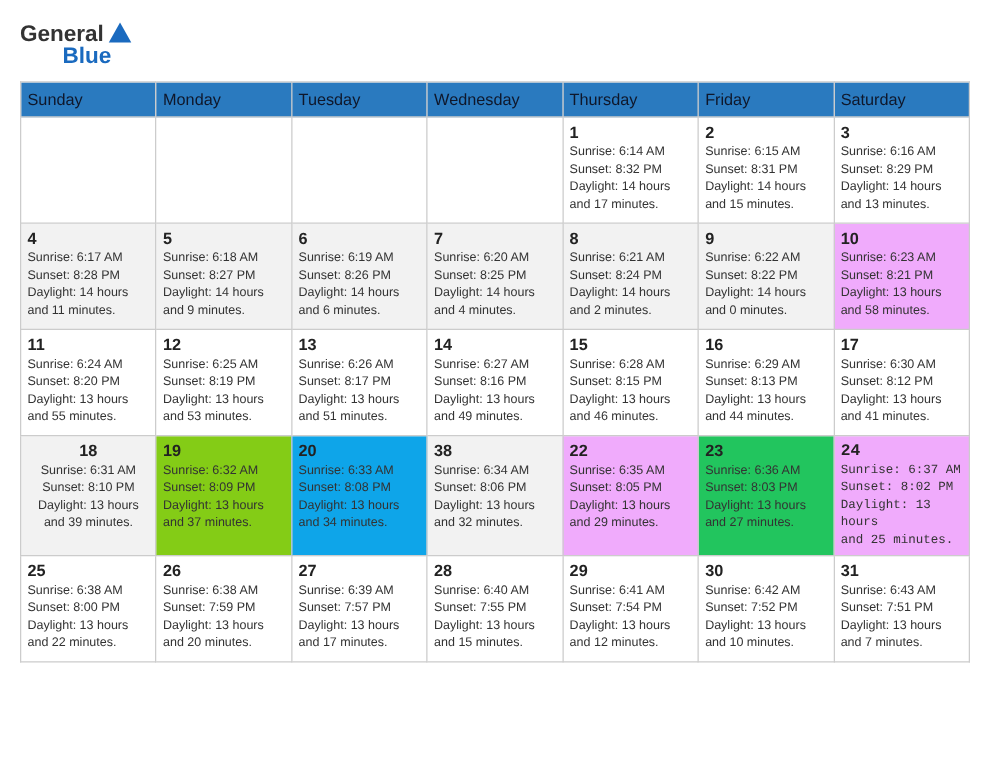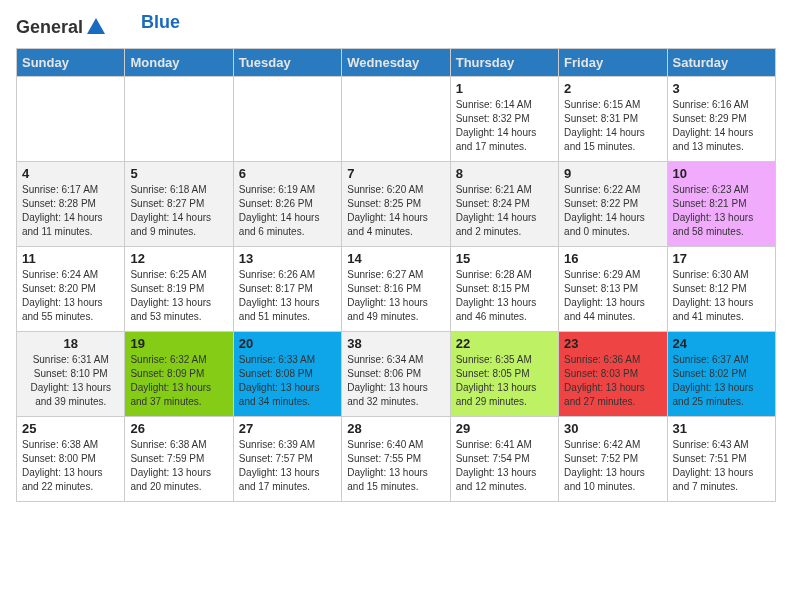--- a/index.html
+++ b/index.html
@@ -11,21 +11,21 @@
       padding: 16px;
     }
     .header {
       display: flex;
       justify-content: space-between;
       align-items: flex-start;
       margin-bottom: 10px;
     }
     .logo {
       display: flex;
-      flex-direction: row;
+      flex-direction: column;
       align-items: flex-start;
     }
     .title-block {
       text-align: right;
     }
     .month-year {
       font-size: 32px;
       font-weight: bold;
       color: #333;
     }
@@ -33,25 +33,25 @@
       font-size: 14px;
       color: #555;
     }
     table {
       width: 100%;
       border-collapse: collapse;
       table-layout: fixed;
     }
     th {
       background-color: #2a7abf;
-      color: #e5e5e5;
+      color: #0f172a;
       text-align: left;
       padding: 6px 5px;
       font-size: 13px;
-      font-weight: bold;
+      font-weight: normal;
       border: 1px solid #ccc;
     }
     td {
       border: 1px solid #ccc;
       vertical-align: top;
       padding: 4px 5px;
       font-size: 10.5px;
       color: #222;
       height: 85px;
       background: #fff;
@@ -190,29 +190,29 @@
           <div class="cell-text">Sunrise: 6:32 AM<br>Sunset: 8:09 PM<br>Daylight: 13 hours<br>and 37 minutes.</div>
         </td>
         <td style="background: #0ea5e9;">
           <div class="day-num">20</div>
           <div class="cell-text">Sunrise: 6:33 AM<br>Sunset: 8:08 PM<br>Daylight: 13 hours<br>and 34 minutes.</div>
         </td>
         <td style="background: rgb(242, 242, 242);">
           <div class="day-num">38</div>
           <div class="cell-text">Sunrise: 6:34 AM<br>Sunset: 8:06 PM<br>Daylight: 13 hours<br>and 32 minutes.</div>
         </td>
-        <td style="background: #bef264;">
+        <td style="background: #f0abfc;">
           <div class="day-num">22</div>
           <div class="cell-text">Sunrise: 6:35 AM<br>Sunset: 8:05 PM<br>Daylight: 13 hours<br>and 29 minutes.</div>
         </td>
-        <td style="background: #ef4444;">
+        <td style="background: #22c55e;">
           <div class="day-num">23</div>
           <div class="cell-text">Sunrise: 6:36 AM<br>Sunset: 8:03 PM<br>Daylight: 13 hours<br>and 27 minutes.</div>
         </td>
-        <td style="background: #0ea5e9;">
+        <td style="background: #f0abfc; font-family: Liberation Mono, monospace;">
           <div class="day-num">24</div>
           <div class="cell-text">Sunrise: 6:37 AM<br>Sunset: 8:02 PM<br>Daylight: 13 hours<br>and 25 minutes.</div>
         </td>
       </tr>
       <tr>
         <td>
           <div class="day-num">25</div>
           <div class="cell-text">Sunrise: 6:38 AM<br>Sunset: 8:00 PM<br>Daylight: 13 hours<br>and 22 minutes.</div>
         </td>
         <td>

